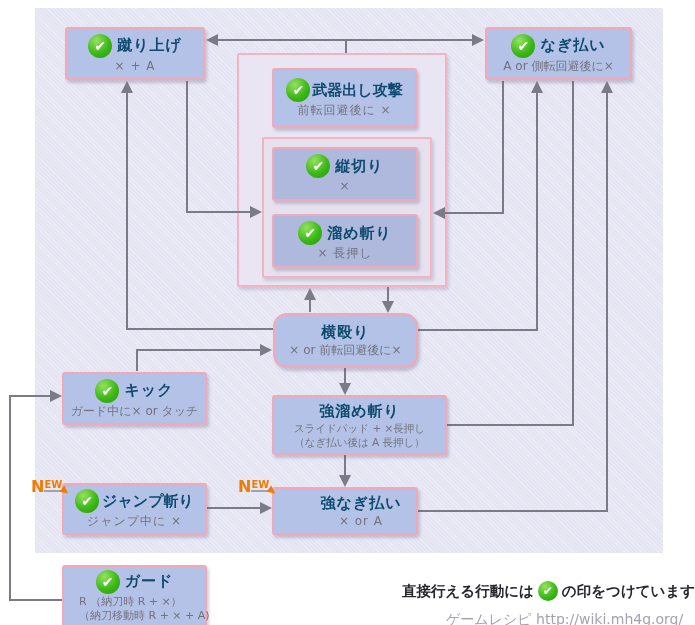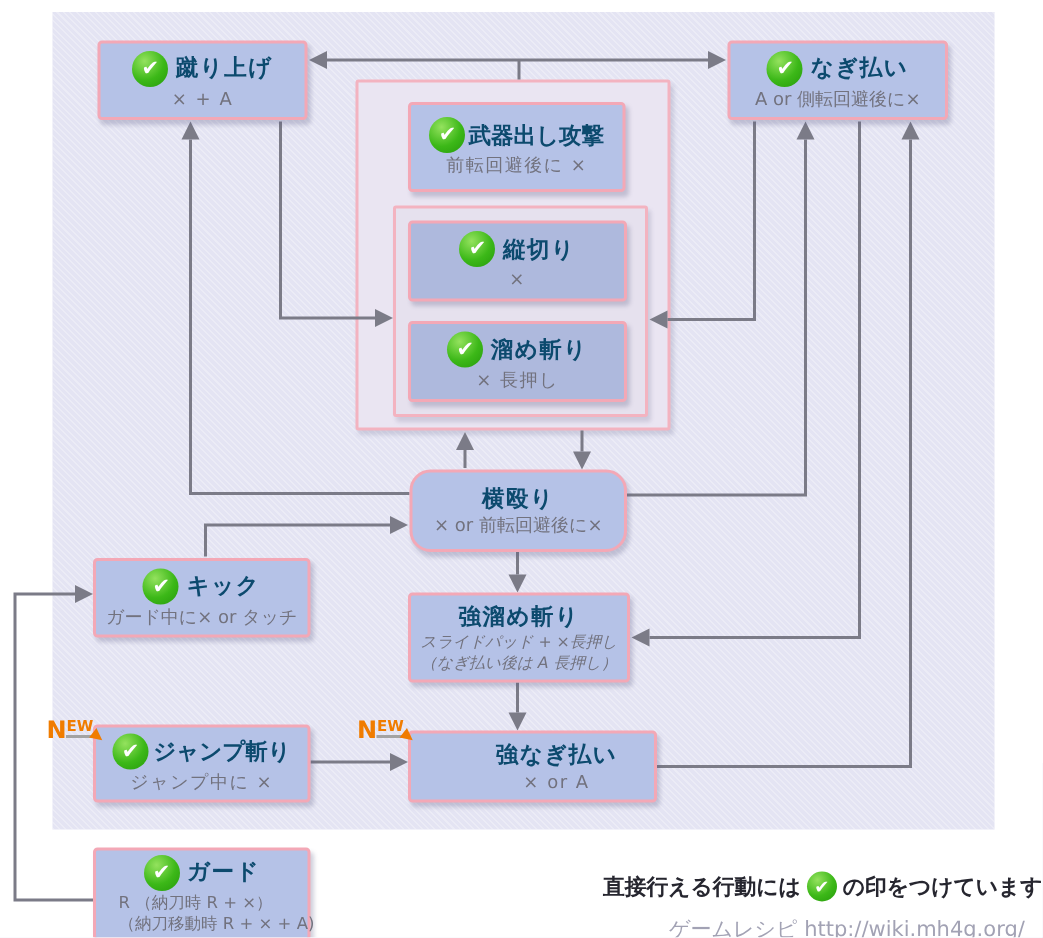--- a/index.html
+++ b/index.html
@@ -16,21 +16,21 @@
         box-shadow:2px 3px 3px rgba(90,90,130,.28);display:flex;flex-direction:column;
         justify-content:center;align-items:center;gap:1px;box-sizing:border-box;z-index:3;}
   .node.shaded{background:#aeb9dd;}
   .trow{display:flex;align-items:center;gap:5px;}
   .check{width:24px;height:24px;border-radius:50%;flex:0 0 auto;
          background:radial-gradient(circle at 35% 28%,#94e25e,#3cb818 55%,#259a0b);
          color:#fff;font-size:14px;font-weight:bold;display:flex;align-items:center;justify-content:center;}
   .check.small{width:20px;height:20px;font-size:12px;}
   .title{font-size:15px;font-weight:bold;color:#0c4a6e;letter-spacing:1px;white-space:nowrap;}
   .sub{font-size:12px;color:#72727e;letter-spacing:1px;white-space:nowrap;line-height:1.2;}
-  .sub.tiny{font-size:10.5px;letter-spacing:0;font-style:italic;}
+  .sub.tiny{font-size:10.5px;letter-spacing:0;}
   .sub.left{align-self:flex-start;padding-left:15px;letter-spacing:0;font-size:11px;}
   .newbadge{position:absolute;z-index:4;color:#f07c00;white-space:nowrap;display:flex;align-items:flex-start;}
   .new-n{font-size:16px;font-weight:bold;line-height:1;}
   .new-ew{font-size:10px;font-weight:bold;border-bottom:2px solid #a3a3a3;line-height:1;margin-top:1px;}
   .new-arrow{display:inline-block;width:0;height:0;border-left:8px solid #f07c00;
              border-top:4px solid transparent;border-bottom:4px solid transparent;
              transform:rotate(38deg);margin-left:-1px;margin-top:8px;}
   .legend{position:absolute;left:402px;top:581px;display:flex;align-items:center;gap:4px;
           font-size:14.5px;font-weight:bold;color:#26262f;z-index:4;white-space:nowrap;}
   .watermark{position:absolute;left:446px;top:611px;font-size:14px;color:#a2a2b4;z-index:4;white-space:nowrap;}
@@ -129,37 +129,37 @@
   </div>
 
   <div class="node" style="left:62px;top:372px;width:145px;height:53px;">
     <div class="trow">
         <span class="check">✔</span>
       <span class="title">キック</span>
       </div>
     <div class="sub" style="letter-spacing:0;">ガード中に× or タッチ</div>
   </div>
 
-  <div class="node" style="left:272px;top:395px;width:148px;height:60px;">
+  <div class="node" style="left:272px;top:395px;width:175px;height:60px;">
     <div class="trow">
         <span class="title">強溜め斬り</span>
       </div>
     <div class="sub tiny">スライドパッド + ×長押し</div>
     <div class="sub tiny">（なぎ払い後は A 長押し）</div>
   </div>
 
   <div class="node" style="left:62px;top:483px;width:145px;height:52px;">
     <div class="trow" style="gap:3px;">
         <span class="check">✔</span>
       <span class="title" style="letter-spacing:0;">ジャンプ斬り</span>
       </div>
     <div class="sub">ジャンプ中に ×</div>
   </div>
 
-  <div class="node" style="left:272px;top:487px;width:166px;height:48px;padding-left:32px;">
+  <div class="node" style="left:272px;top:487px;width:146px;height:48px;padding-left:32px;">
     <div class="trow">
         <span class="title">強なぎ払い</span>
       </div>
     <div class="sub">× or A</div>
   </div>
 
   <div class="node" style="left:62px;top:565px;width:145px;height:62px;">
     <div class="trow">
         <span class="check">✔</span>
       <span class="title">ガード</span>

